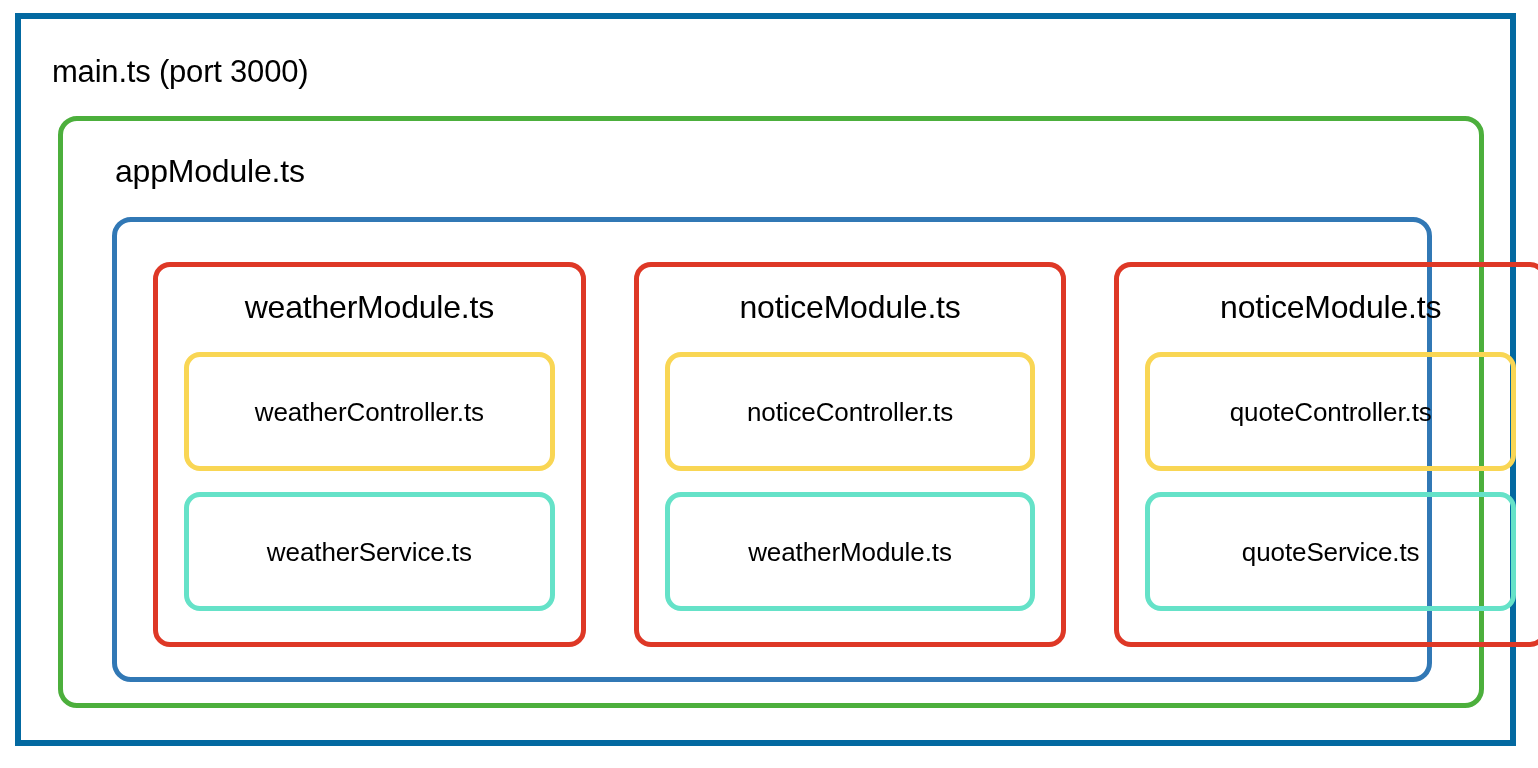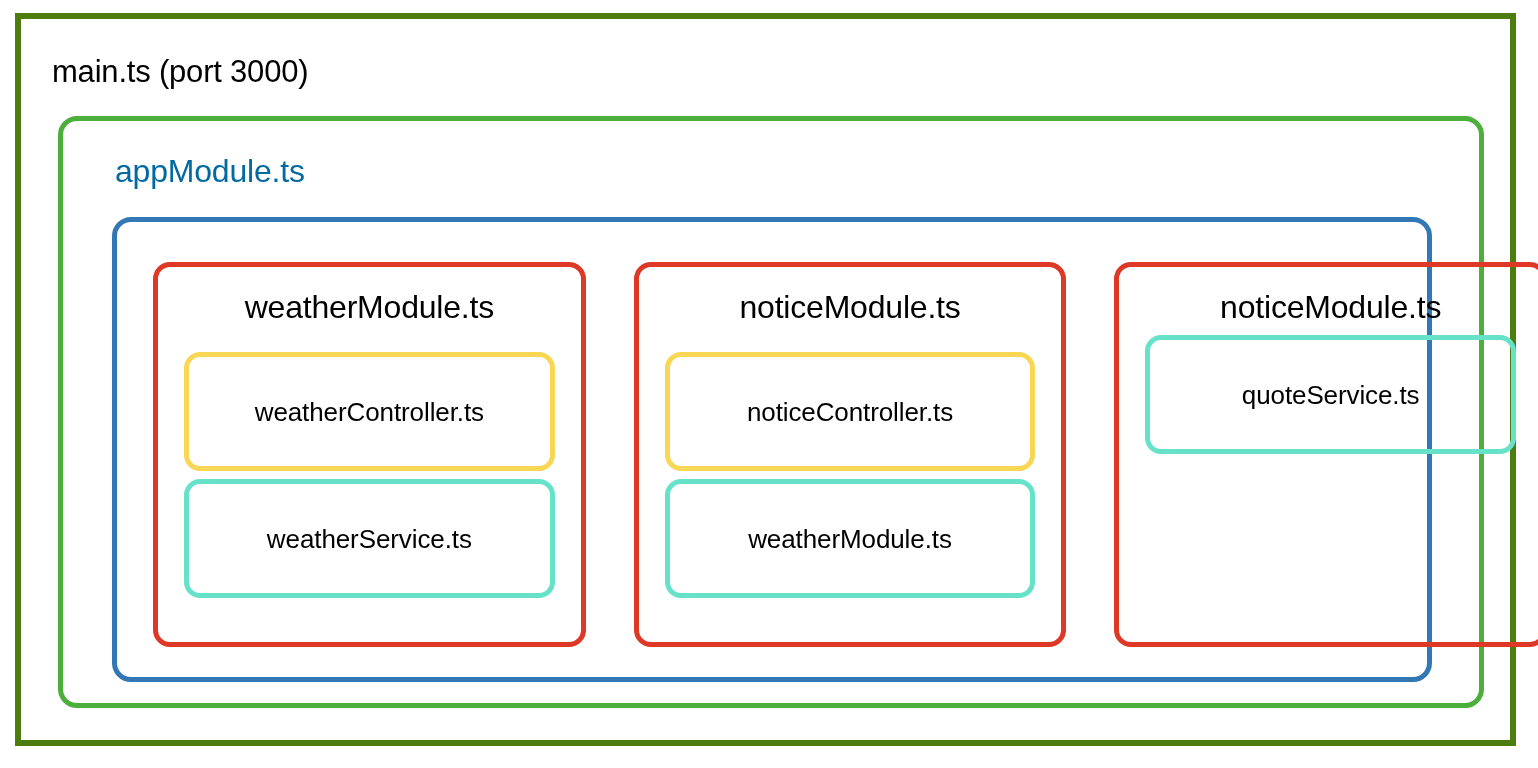--- a/index.html
+++ b/index.html
@@ -23,21 +23,21 @@
     background: #ffffff;
   }
 
   .frame-root {
     position: absolute;
     left: 15px;
     top: 13px;
     width: 1501px;
     height: 733px;
     box-sizing: border-box;
-    border: 6px solid #4d7c0f;
+    border: 6px solid #0369a1;
     border-radius: 0px;
     background: #ffffff;
   }
 
   .root-title {
     position: absolute;
     left: 31px;
     top: 34px;
     font-size: 31px;
     line-height: 38px;
@@ -60,21 +60,21 @@
   }
 
   .green-title {
     position: absolute;
     left: 52px;
     top: 31px;
     font-size: 32px;
     line-height: 38px;
     letter-spacing: -0.2px;
     white-space: nowrap;
-    color: #0369a1;
+    color: #000000;
   }
 
   
   .box-blue {
     position: absolute;
     left: 49px;
     top: 96px;
     width: 1320px;
     height: 465px;
     box-sizing: border-box;
@@ -131,21 +131,21 @@
     background: transparent;
   }
 
   .child-controller {
     border: 5px solid #F9D654;
     margin-top: 25px;
   }
 
   .child-service {
     border: 5px solid #65E2C8;
-    margin-top: 8px;
+    margin-top: 21px;
     justify-content: center;
   }
 
   .child-label {
     font-size: 26px;
     line-height: 32px;
     letter-spacing: -0.1px;
     white-space: nowrap;
     color: #000000;
     text-align: center;
@@ -183,20 +183,23 @@
             <div class="child-box child-controller">
               <span class="child-label">noticeController.ts</span>
             </div>
             <div class="child-box child-service">
               <span class="child-label">weatherModule.ts</span>
             </div>
           </div>
 
           <div class="box-red">
             <div class="module-title">noticeModule.ts</div>
+            <div class="child-box child-controller">
+              <span class="child-label">quoteController.ts</span>
+            </div>
             <div class="child-box child-service">
               <span class="child-label">quoteService.ts</span>
             </div>
           </div>
 
         </div>
 
       </div>
 
     </div>

